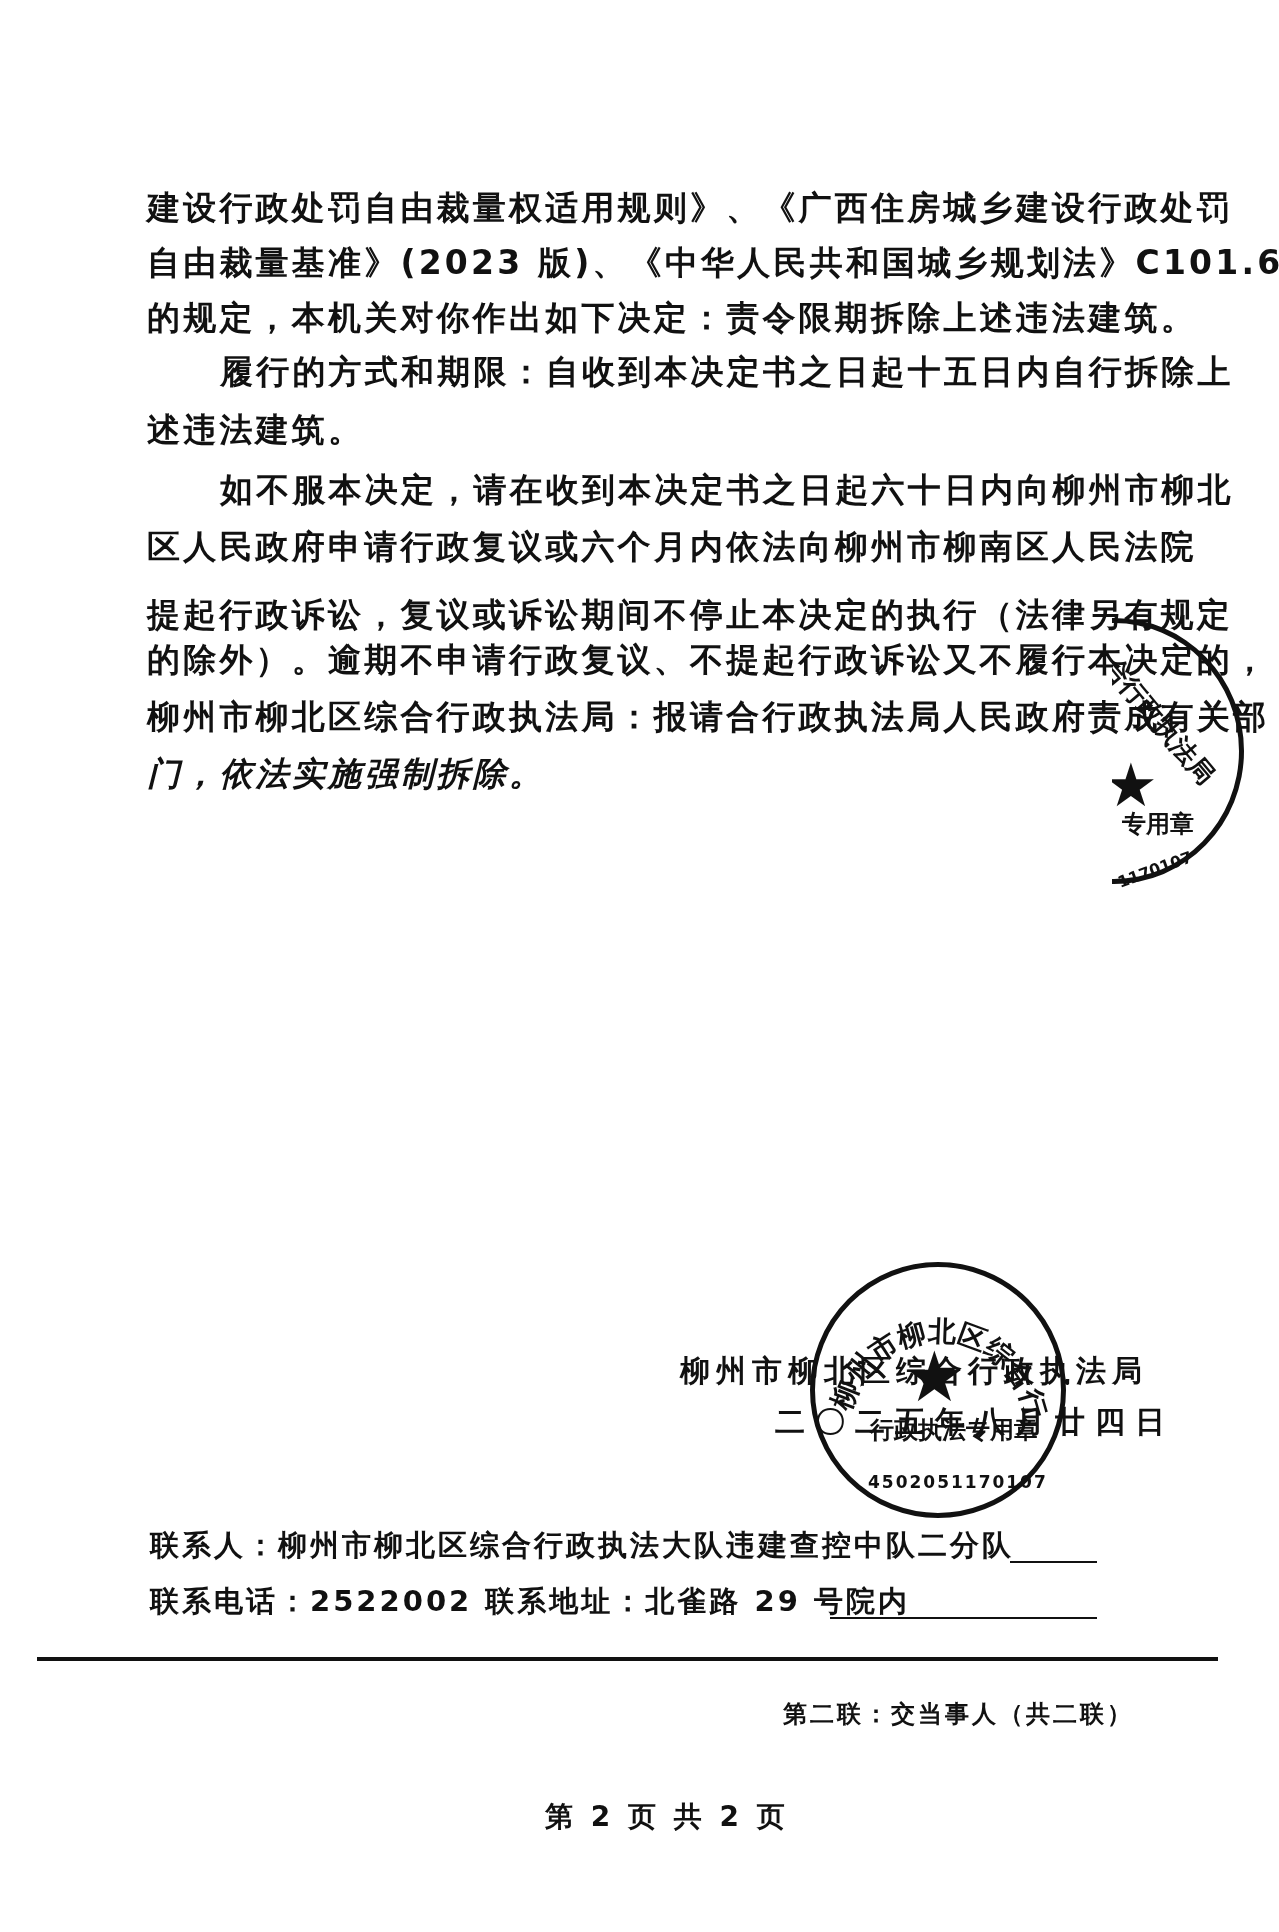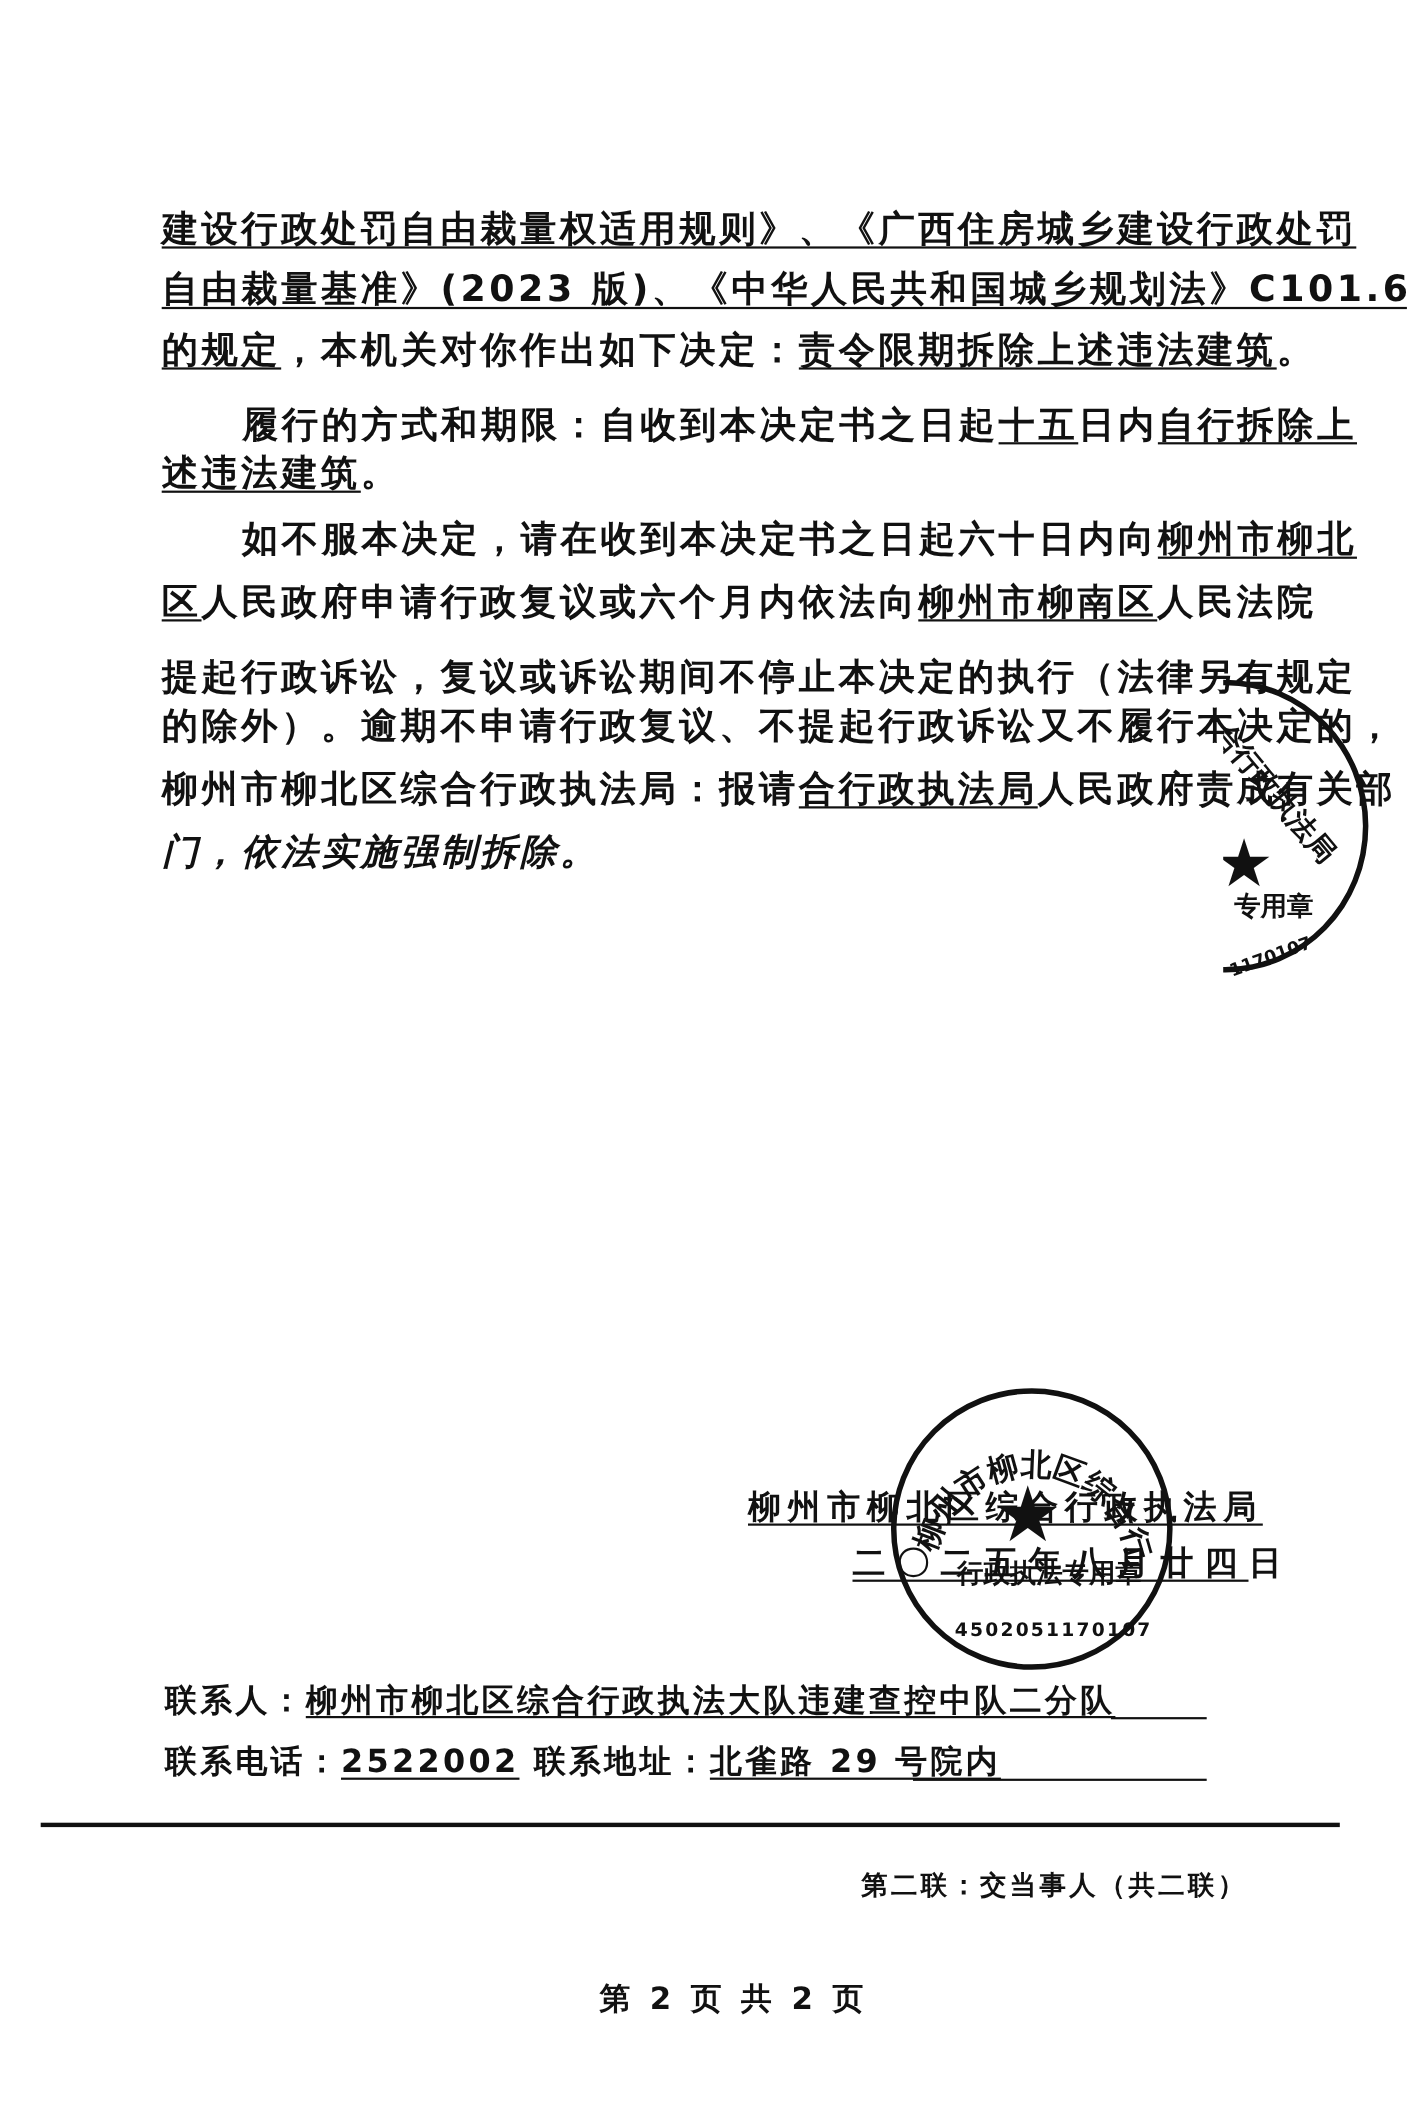--- a/index.html
+++ b/index.html
@@ -1,39 +1,39 @@
 <!DOCTYPE html>
 <html><head>
 <meta charset="utf-8">
 <style>
   html, body { margin: 0; padding: 0; background: #ffffff; }
   body { width: 1279px; height: 1932px; position: relative; overflow: hidden;
          font-family: "DejaVu Sans", "Liberation Sans", sans-serif; color: #111; }
   .line { position: absolute; left: 147px; font-size: 33px; line-height: 40px;
           white-space: nowrap; letter-spacing: 3.2px; font-weight: bold; }
-  .u { text-decoration: underline; text-decoration-thickness: 2px; text-underline-offset: 5px; }
+  .u { text-decoration-thickness: 2px; text-underline-offset: 5px; }
   .indent { left: 220px; }
   .sig { position: absolute; font-size: 30px; font-weight: bold; white-space: nowrap;
          letter-spacing: 6px; line-height: 38px; }
   .contact { position: absolute; left: 150px; font-size: 29px; font-weight: bold;
              line-height: 36px; white-space: nowrap; letter-spacing: 3px; }
   .rule { position: absolute; background: #111; }
   .stamp { position: absolute; border: 5px solid #111; border-radius: 50%; }
   .stamp-text { position: absolute; font-weight: bold; white-space: nowrap; color: #111; }
 </style>
 </head>
 <body>
 
 <div class="line u" style="top:188px;">建设行政处罚自由裁量权适用规则》、《广西住房城乡建设行政处罚</div>
 <div class="line u" style="top:243px;">自由裁量基准》(2023 版)、《中华人民共和国城乡规划法》C101.64.2</div>
 <div class="line" style="top:298px;">
   <span class="u">的规定</span><span>，本机关对你作出如下决定：</span><span class="u">责令限期拆除上述违法建筑</span><span>。</span>
 </div>
 
-<div class="line indent" style="top:366px;text-align:right;">
+<div class="line indent" style="top:352px;text-align:right;">
   <span>履行的方式和期限：自收到本决定书之日起</span><span class="u">十五</span><span>日内</span><span class="u">自行拆除上</span>
 </div>
 <div class="line" style="top:410px;">
   <span class="u">述违法建筑</span><span>。</span>
 </div>
 
 <div class="line indent" style="top:470px;">
   <span>如不服本决定，请在收到本决定书之日起六十日内向</span><span class="u">柳州市柳北</span>
 </div>
 <div class="line" style="top:527px;">

